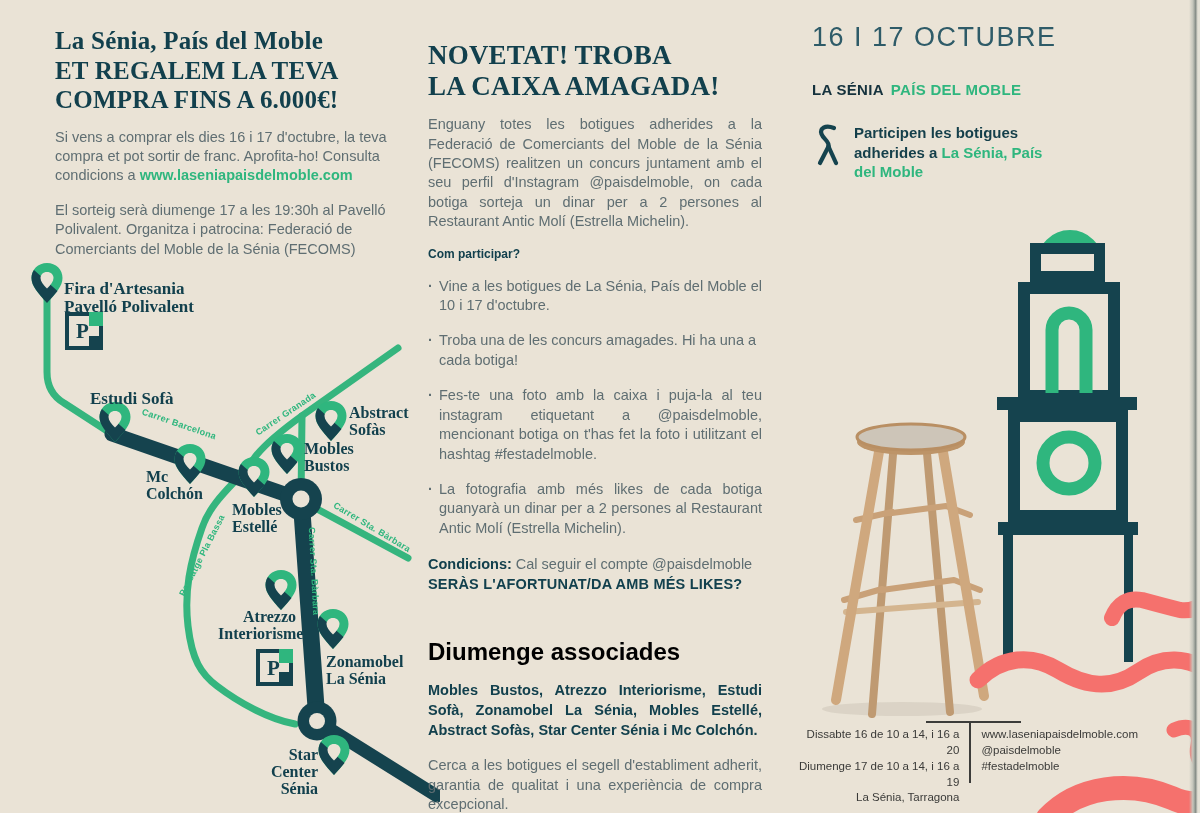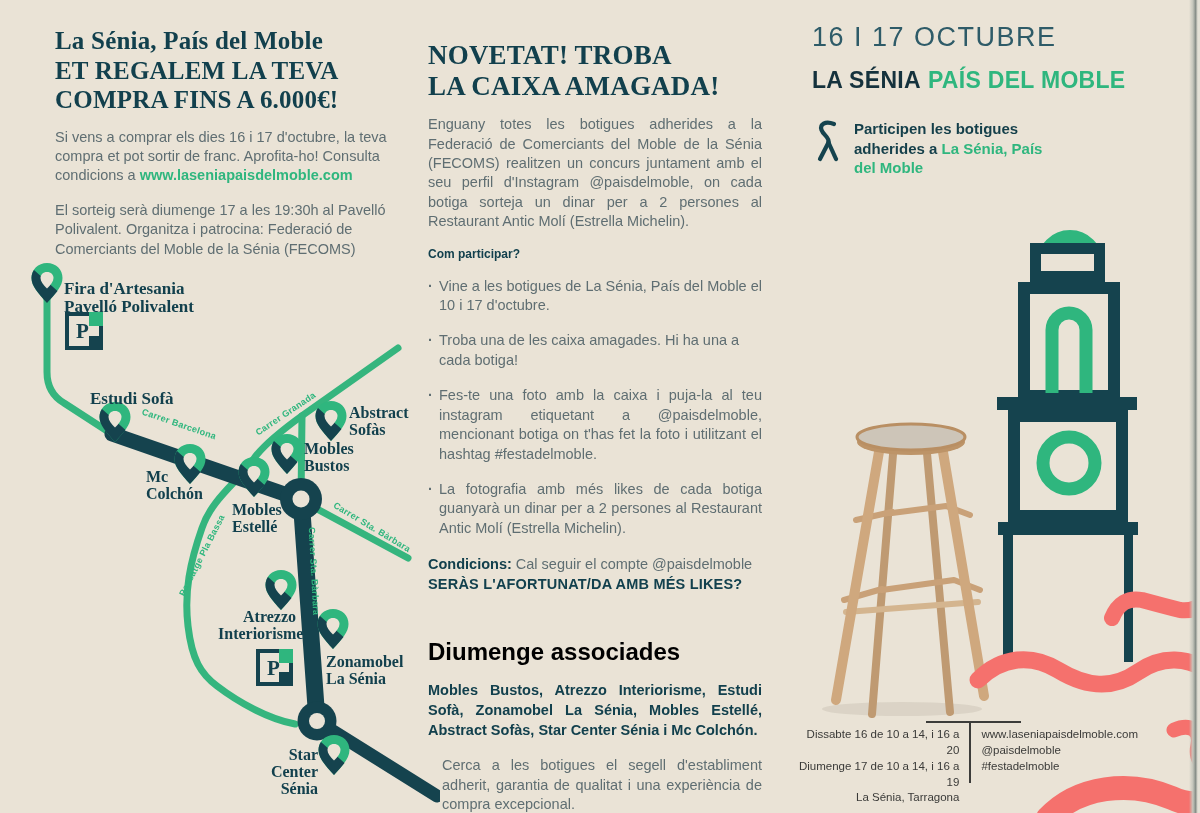--- a/index.html
+++ b/index.html
@@ -28,27 +28,27 @@
 
   
   .how-title{color:var(--ink);font-weight:700;font-size:12px;margin-top:15px;}
   .bullet{position:relative;padding-left:11px;color:var(--grey);font-size:14.5px;line-height:1.34;margin-top:16px;}
   .bullet::before{content:"·";position:absolute;left:0;top:0;font-weight:700;color:var(--grey);}
   .cond-line{margin-top:17px;font-size:14.5px;line-height:1.3;color:var(--grey);}
   .cond-label{color:var(--ink);font-weight:700;}
   .cond-bold{color:var(--ink);font-weight:700;font-size:14.5px;margin-top:2px;letter-spacing:.2px;}
   .stores-title{margin-top:46px;font-size:24px;}
   .stores-list{color:var(--ink);font-weight:700;font-size:14.5px;line-height:1.38;margin-top:14px;}
-  .stores-note{margin-top:16px;margin-left:14px;}
+  .stores-note{margin-top:16px;}
 
   
   .kicker{font-size:27px;letter-spacing:1.5px;color:#2e5b68;font-weight:400;}
   .big-title{font-family:"Liberation Serif","DejaVu Serif",serif;font-weight:700;color:var(--ink);
     font-size:56px;line-height:.97;letter-spacing:.5px;margin-top:5px;}
-  .subtitle{margin-top:14px;font-size:23px;font-weight:800;color:#15323d;letter-spacing:.3px;}
+  .subtitle{margin-top:28px;font-size:15px;font-weight:800;color:#15323d;letter-spacing:.3px;}
   .subtitle .g{color:var(--green);margin-left:7px;}
   .participate{margin-top:25px;display:flex;align-items:flex-start;gap:12px;}
   .participate .txt{font-size:15px;font-weight:700;line-height:1.3;color:#143f4a;width:195px;}
   .participate .g{color:var(--green);}
 
   
   .footer{position:absolute;left:798px;top:714px;width:340px;color:var(--footer-ink);font-size:11.5px;line-height:1.38;}
   .footer .hline{position:absolute;left:128px;top:7px;width:95px;height:2px;background:#3c3c3a;}
   .footer .row{display:flex;padding-top:13px;}
   .footer .hours{width:162px;text-align:right;}
@@ -183,21 +183,21 @@
       <span class="pletter">P</span>
     </div>
   </div>
 
   <div class="col-mid">
     <h1 class="block-title" style="font-size:27px;line-height:1.15;">NOVETAT! TROBA
 LA CAIXA AMAGADA!</h1>
     <p class="body-text just">Enguany totes les botigues adherides a la Federació de Comerciants del Moble de la Sénia (FECOMS) realitzen un concurs juntament amb el seu perfil d'Instagram @paisdelmoble, on cada botiga sorteja un dinar per a 2 persones al Restaurant Antic Molí (Estrella Michelin).</p>
     <p class="how-title">Com participar?</p>
     <div class="bullet">Vine a les botigues de La Sénia, País del Moble el 10 i 17 d'octubre.</div>
-    <div class="bullet">Troba una de les caixa amagades. Hi ha una a cada botiga!</div>
+    <div class="bullet">Troba una de les concurs amagades. Hi ha una a cada botiga!</div>
     <div class="bullet just">Fes-te una foto amb la caixa i puja-la al teu instagram etiquetant a @paisdelmoble, mencionant botiga on t'has fet la foto i utilitzant el hashtag #festadelmoble.</div>
     <div class="bullet just">La fotografia amb més likes de cada botiga guanyarà un dinar per a 2 persones al Restaurant Antic Molí (Estrella Michelin).</div>
     <p class="cond-line"><span class="cond-label">Condicions:</span><span> Cal seguir el compte @paisdelmoble</span></p>
     <p class="cond-bold">SERÀS L'AFORTUNAT/DA AMB MÉS LIKES?</p>
     <h2 class="block-title stores-title">Diumenge associades</h2>
     <p class="stores-list just">Mobles Bustos, Atrezzo Interiorisme, Estudi Sofà, Zonamobel La Sénia, Mobles Estellé, Abstract Sofàs, Star Center Sénia i Mc Colchón.</p>
     <p class="body-text just stores-note">Cerca a les botigues el segell d'establiment adherit, garantia de qualitat i una experiència de compra excepcional.</p>
   </div>
 
   <div class="col-right">

